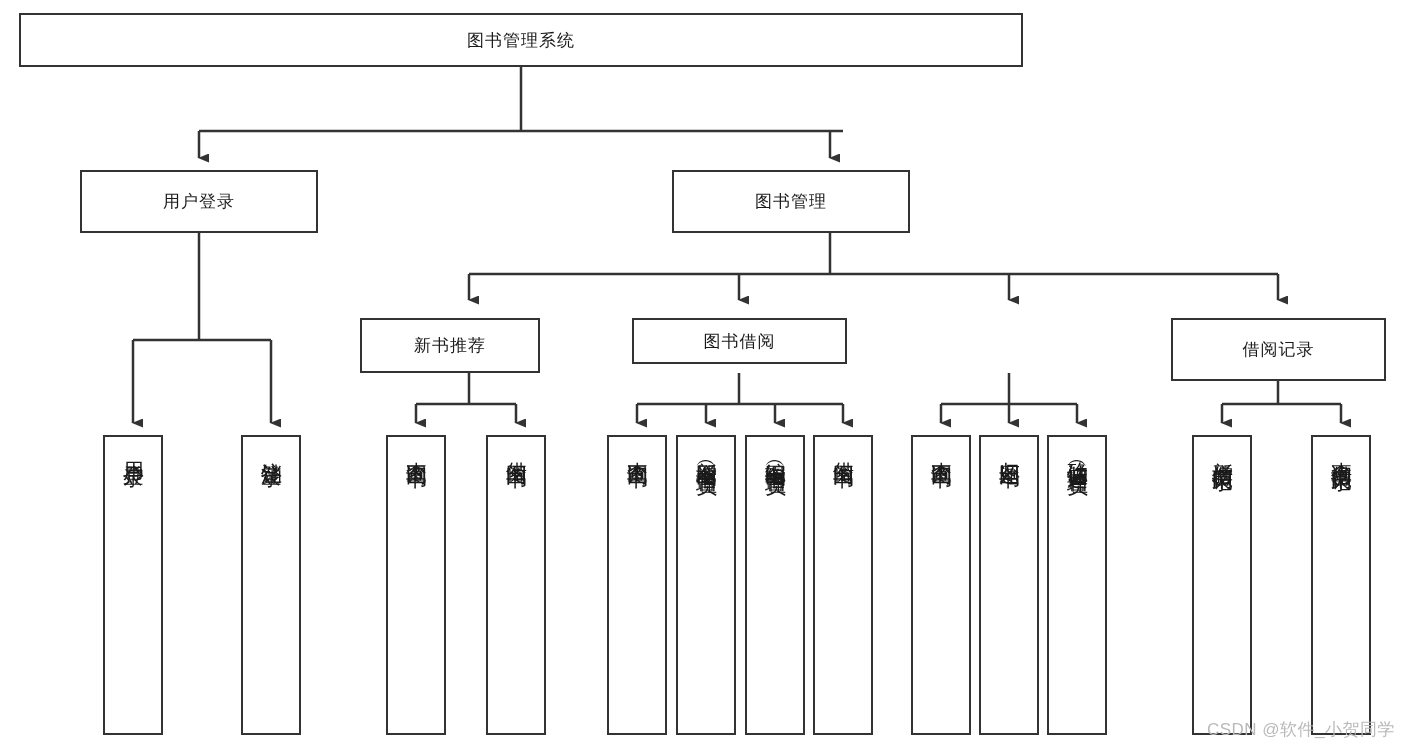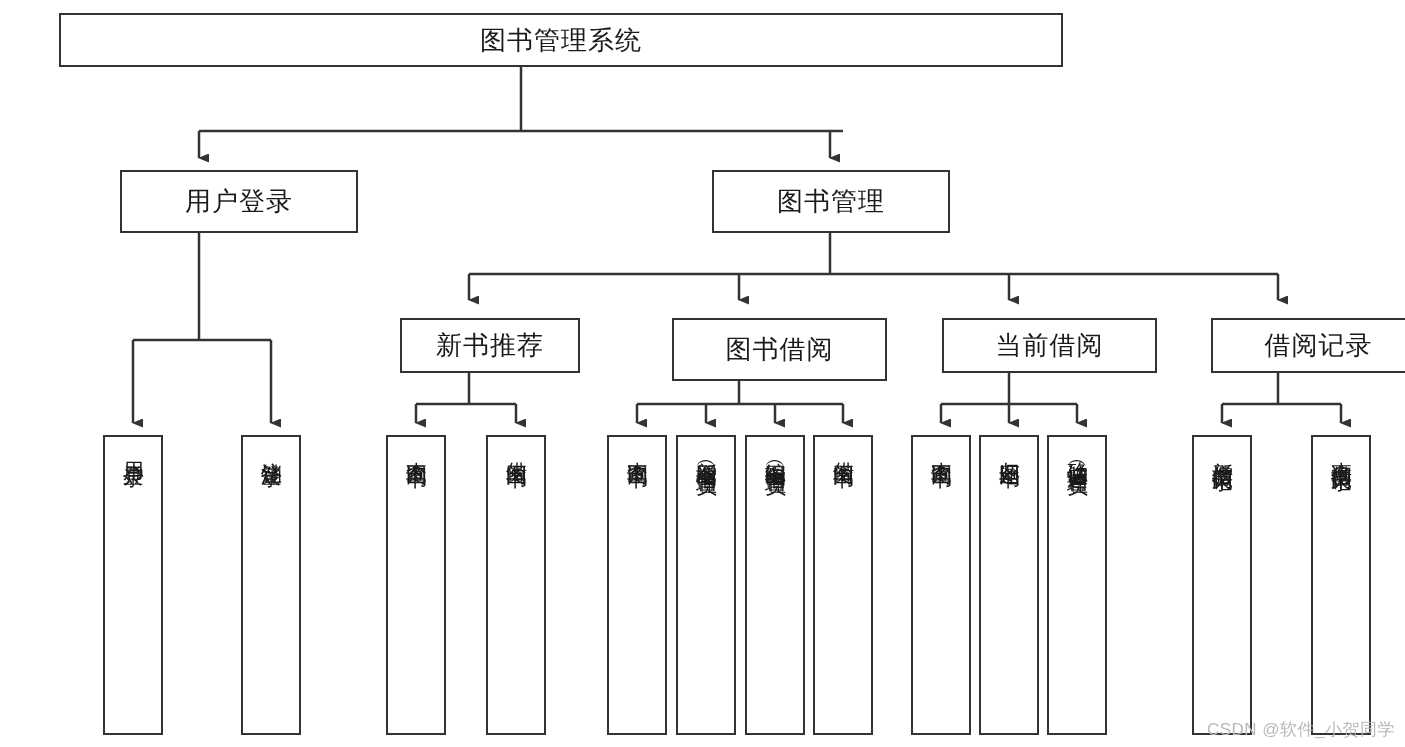--- a/index.html
+++ b/index.html
@@ -31,23 +31,22 @@
     box-sizing: border-box;
     background: #ffffff;
     border: 2px solid #333333;
     display: flex;
     align-items: center;
     justify-content: center;
     color: #1a1a1a;
     z-index: 2;
   }
   .node.horizontal {
-    font-size: 26px;
+    font-size: 17px;
     letter-spacing: 1px;
-    margin-left: 40px;
   }
   .node.vertical {
     padding-top: 8px;
     padding-bottom: 8px;
     align-items: flex-start;
   }
   .node.vertical .vlabel {
     writing-mode: vertical-rl;
     text-orientation: upright;
     font-size: 21px;
@@ -132,27 +131,24 @@
   <div class="node horizontal" style="left:80px; top:170px; width:238px; height:63px;">
     <span>用户登录</span>
   </div>
   <div class="node horizontal" style="left:672px; top:170px; width:238px; height:63px;">
     <span>图书管理</span>
   </div>
 
   <div class="node horizontal" style="left:360px; top:318px; width:180px; height:55px;">
     <span>新书推荐</span>
   </div>
-  <div class="node horizontal" style="left:632px; top:318px; width:215px; height:63px;">
+  <div class="node horizontal" style="left:632px; top:318px; width:215px; height:46px;">
     <span>图书借阅</span>
   </div>
-  <div class="node horizontal" style="left:902px; top:318px; width:215px; height:55px;">
-    <span>当前借阅</span>
-  </div>
-  <div class="node horizontal" style="left:1171px; top:318px; width:215px; height:55px;">
+  <div class="node horizontal" style="left:1171px; top:318px; width:215px; height:63px;">
     <span>借阅记录</span>
   </div>
 
   <div class="node vertical" style="left:103px; top:435px; width:60px; height:300px;">
     <span class="vlabel">用户登录</span>
   </div>
   <div class="node vertical" style="left:241px; top:435px; width:60px; height:300px;">
     <span class="vlabel">注销登录</span>
   </div>
 

